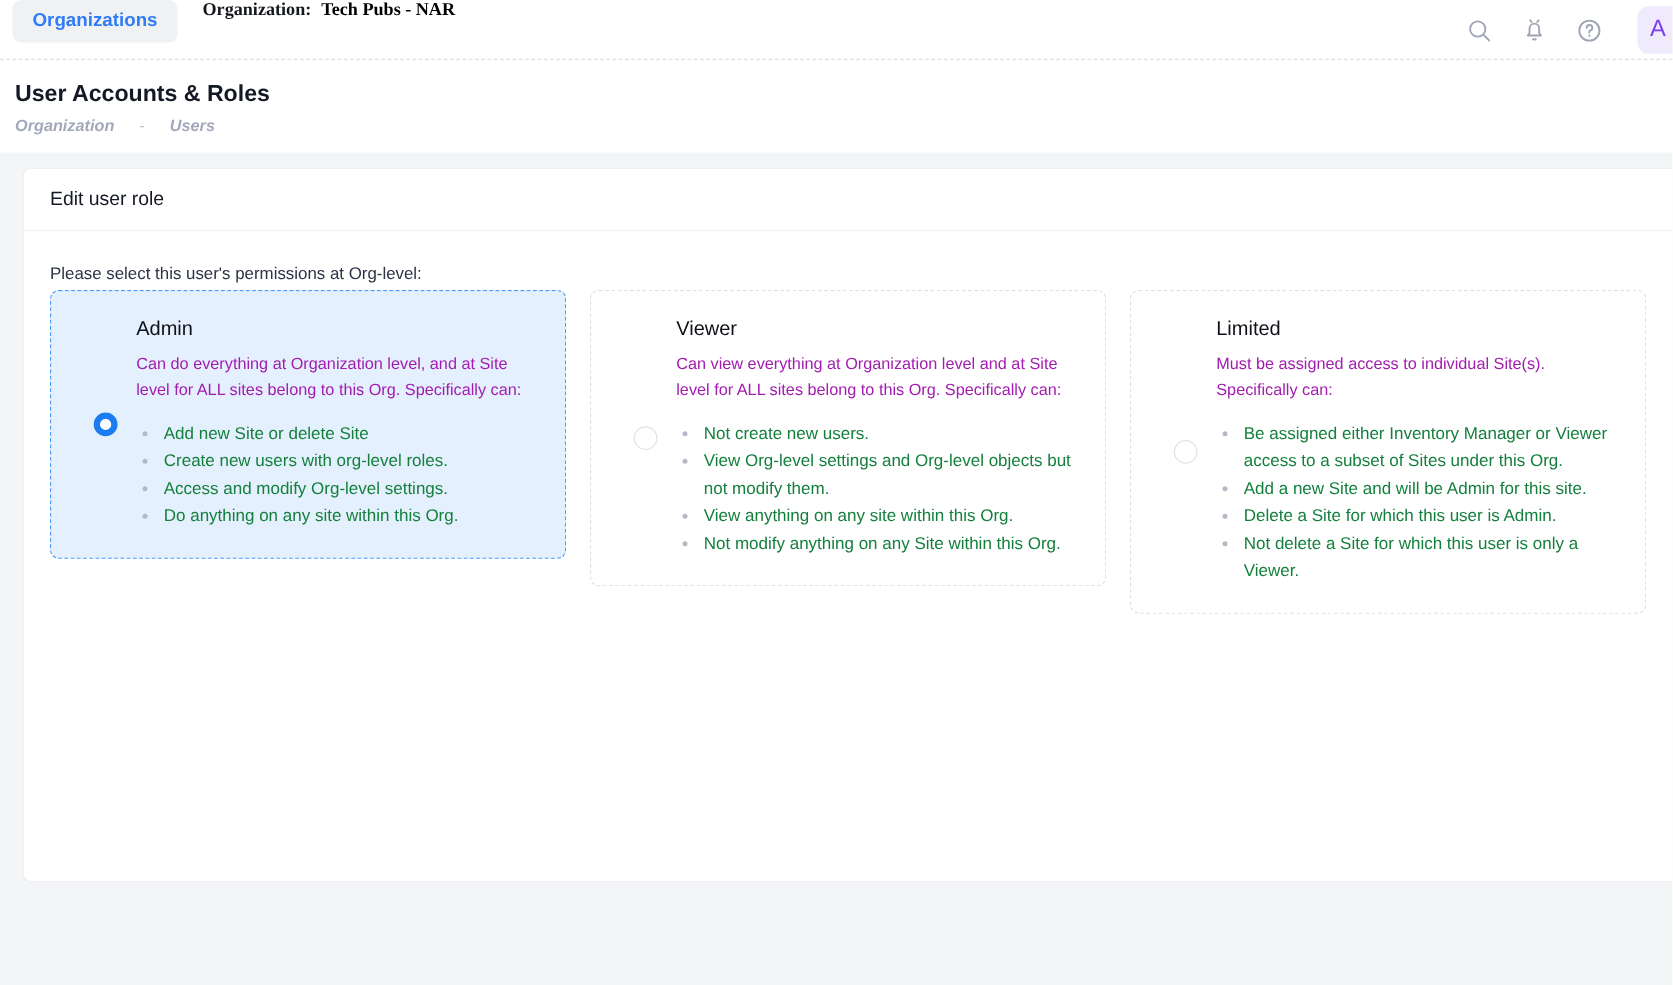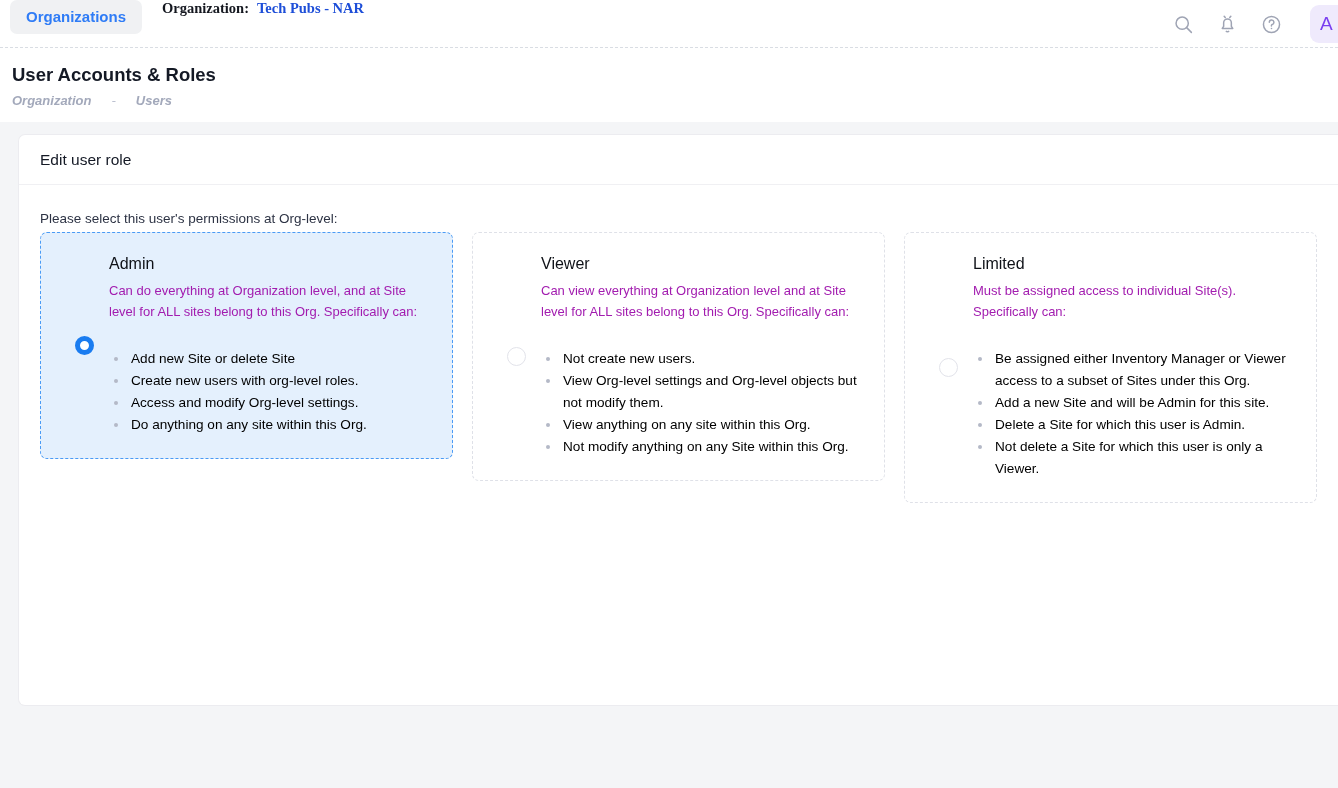--- a/index.html
+++ b/index.html
@@ -45,21 +45,21 @@
     margin-left: 20px;
     gap: 8px;
     font-family: Liberation Serif, serif;
   }
   .org-label {
     color: #14171f;
     font-weight: bold;
     font-size: 14.5px;
   }
   .org-value {
-    color: #1d4ed8;
+    color: #000000;
     font-weight: bold;
     font-size: 14.5px;
     cursor: pointer;
   }
   .topbar-right {
     position: absolute;
     right: 0; top: 0;
     height: 48px;
     display: flex;
     align-items: center;
@@ -212,24 +212,24 @@
     font-weight: normal;
     color: #0e1117;
     margin-bottom: 7px;
   }
   .role-desc {
     font-size: 13px;
     color: #a21caf;
     line-height: 1.62;
   }
   .role-list {
-    margin: 26px 0 0 0;
+    margin: 14px 0 0 0;
     padding-left: 20px;
     font-size: 13.6px;
-    color: #000000;
+    color: #15803d;
     line-height: 1.62;
   }
   .role-list li { margin: 0; padding-left: 2px; }
   .role-list li::marker { color: #b4b9c7; }
 </style>
 </head>
 <body>
 
 <div class="topbar">
   <div class="org-tab">Organizations</div>

